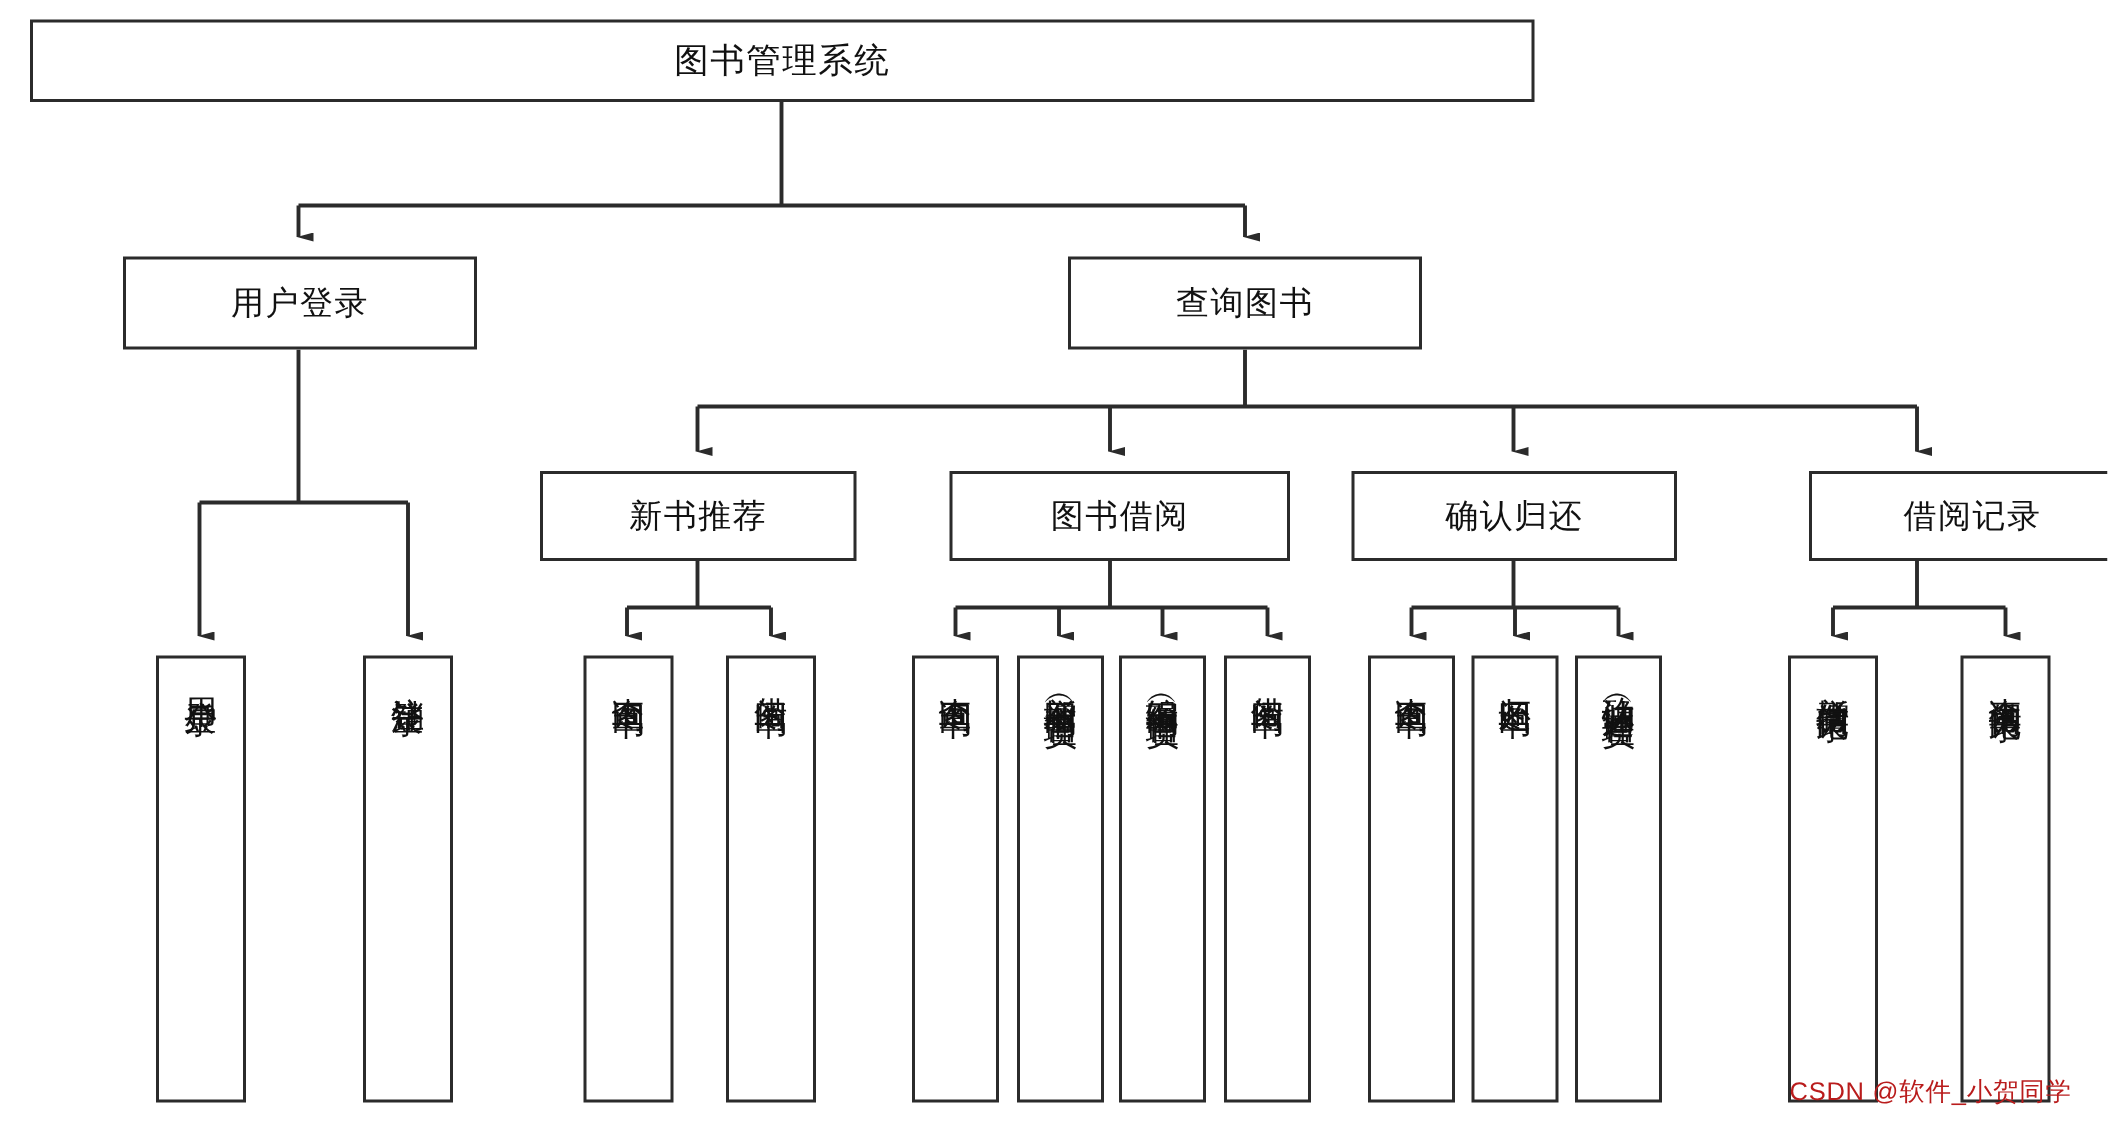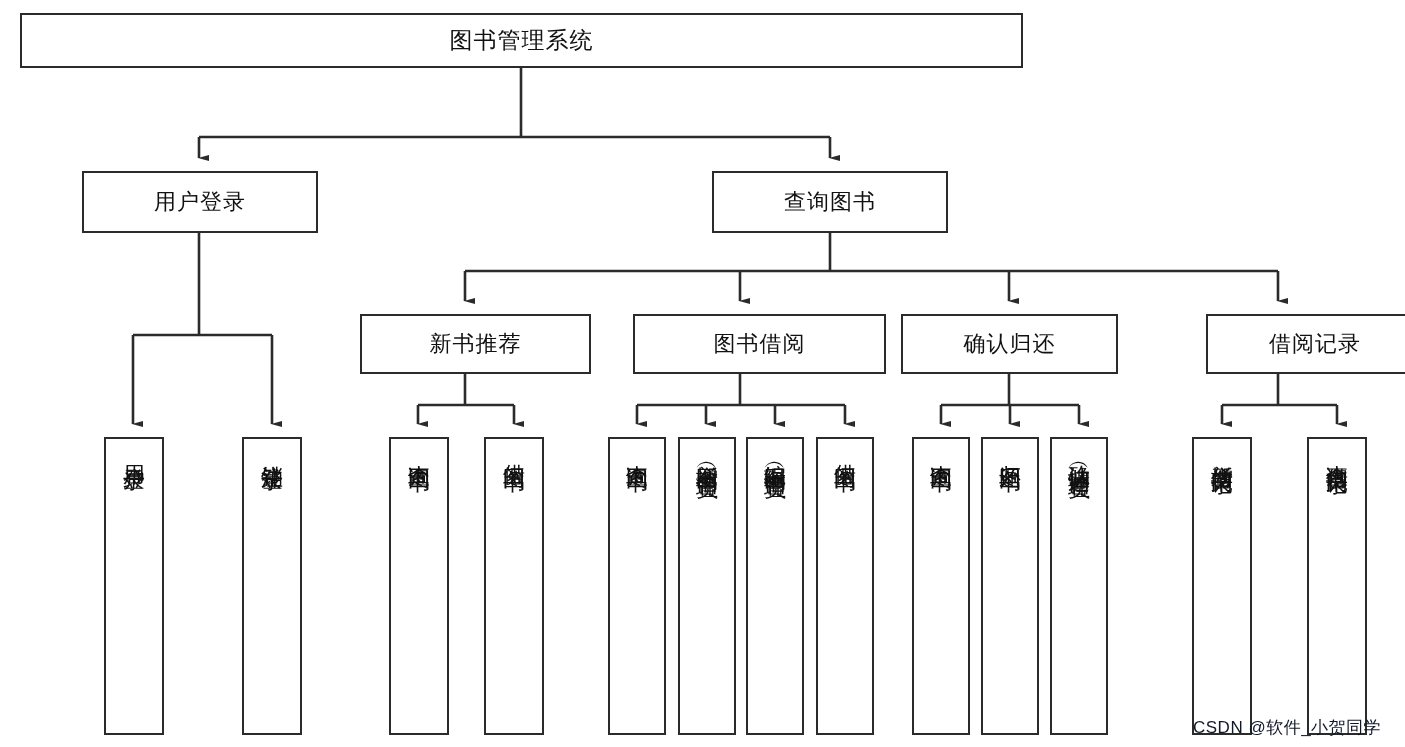--- a/index.html
+++ b/index.html
@@ -54,21 +54,21 @@
     line-height: 1.08;
     white-space: nowrap;
   }
   .hlabel {
     white-space: nowrap;
     letter-spacing: 1px;
   }
   .watermark {
     position: absolute;
     font-size: 17px;
-    color: #0f172a;
+    color: #b91c1c;
     white-space: nowrap;
     letter-spacing: 0.5px;
   }
 </style>
 </head>
 <body>
 
 <div id="canvas">
 
   <svg class="wires" viewBox="0 0 1405 747" xmlns="http://www.w3.org/2000/svg">
@@ -125,24 +125,24 @@
     <span class="hlabel">图书管理系统</span>
   </div>
 
   <div class="node level2" style="left:82px; top:171px; width:236px; height:62px;">
     <span class="hlabel">用户登录</span>
   </div>
   <div class="node level2" style="left:712px; top:171px; width:236px; height:62px;">
     <span class="hlabel">查询图书</span>
   </div>
 
-  <div class="node level2" style="left:360px; top:314px; width:231px; height:60px;">
+  <div class="node level2" style="left:360px; top:314px; width:211px; height:60px;">
     <span class="hlabel">新书推荐</span>
   </div>
-  <div class="node level2" style="left:633px; top:314px; width:253px; height:60px;">
+  <div class="node level2" style="left:633px; top:314px; width:227px; height:60px;">
     <span class="hlabel">图书借阅</span>
   </div>
   <div class="node level2" style="left:901px; top:314px; width:217px; height:60px;">
     <span class="hlabel">确认归还</span>
   </div>
   <div class="node level2" style="left:1170px; top:314px; width:218px; height:60px;margin-left:36px;">
     <span class="hlabel">借阅记录</span>
   </div>
 
   <div class="node leaf" style="left:104px; top:437px; width:60px; height:298px;">

